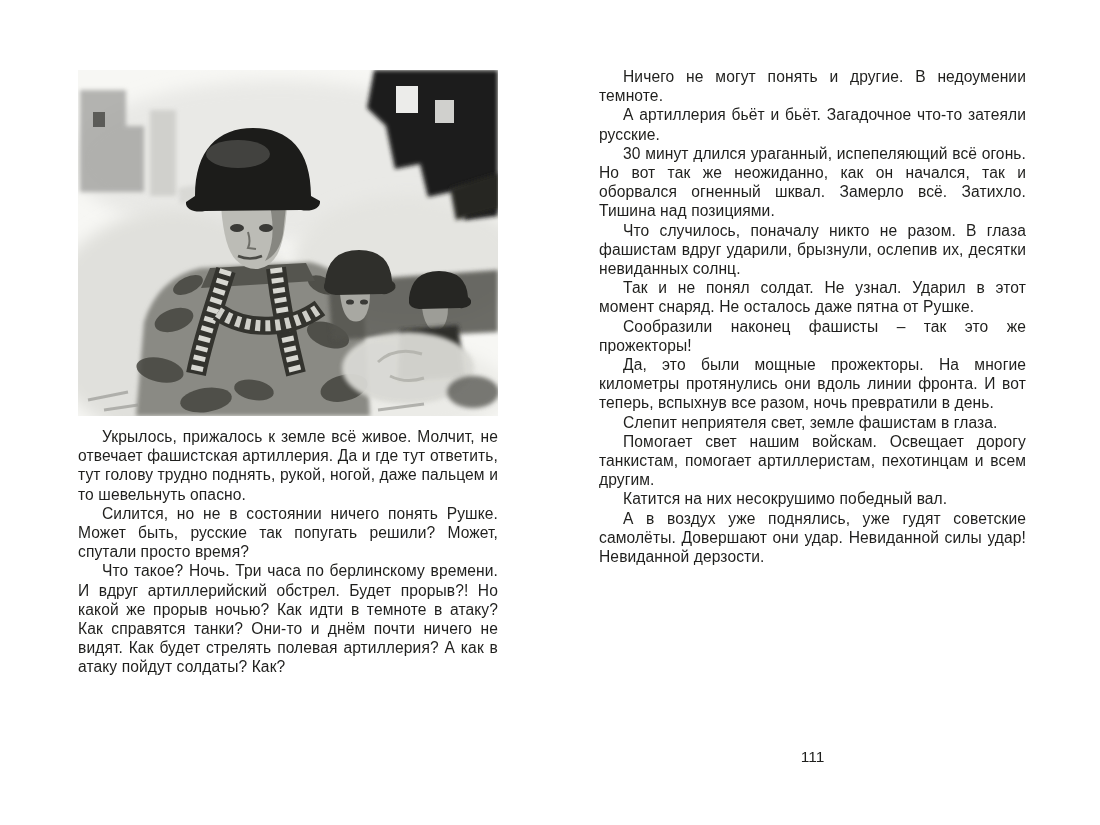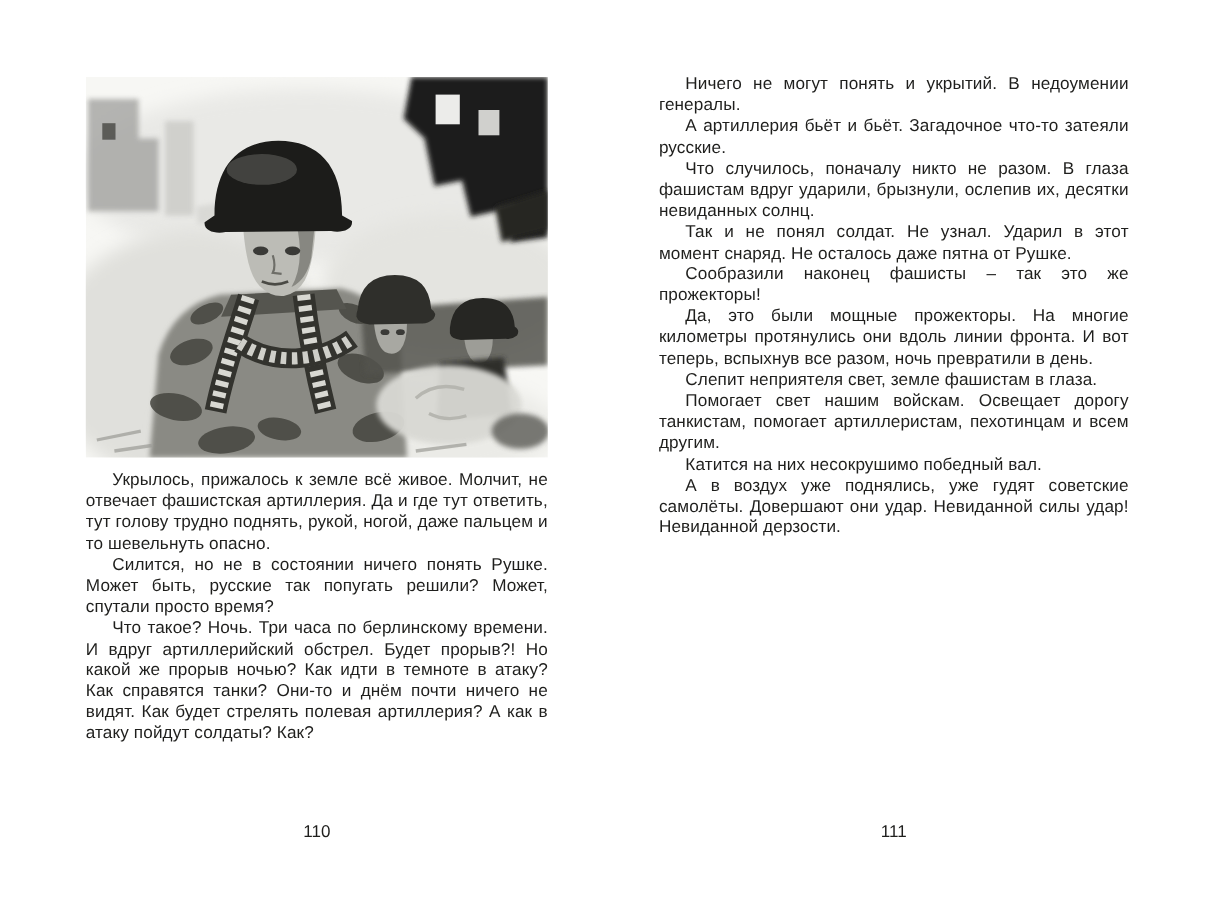--- a/index.html
+++ b/index.html
@@ -146,29 +146,29 @@
 
     <div class="text-block">
       <p>Укрылось, прижалось к земле всё живое. Молчит, не отвечает фашистская артиллерия. Да и где тут ответить, тут голову трудно поднять, рукой, ногой, даже пальцем и то шевельнуть опасно.</p>
       <p>Силится, но не в состоянии ничего понять Рушке. Может быть, русские так попугать решили? Может, спутали просто время?</p>
       <p>Что такое? Ночь. Три часа по берлинскому времени. И вдруг артиллерийский обстрел. Будет прорыв?! Но какой же прорыв ночью? Как идти в темноте в атаку? Как справятся танки? Они-то и днём почти ничего не видят. Как будет стрелять полевая артиллерия? А как в атаку пойдут солдаты? Как?</p>
     </div>
   </div>
 
   <div class="page page-right">
     <div class="text-block">
-      <p>Ничего не могут понять и укрытий. В недоумении генералы.</p>
+      <p>Ничего не могут понять и другие. В недоумении темноте.</p>
       <p>А артиллерия бьёт и бьёт. Загадочное что-то затеяли русские.</p>
+      <p>30 минут длился ураганный, испепеляющий всё огонь. Но вот так же неожиданно, как он начался, так и оборвался огненный шквал. Замерло всё. Затихло. Тишина над позициями.</p>
       <p>Что случилось, поначалу никто не разом. В глаза фашистам вдруг ударили, брызнули, ослепив их, десятки невиданных солнц.</p>
       <p>Так и не понял солдат. Не узнал. Ударил в этот момент снаряд. Не осталось даже пятна от Рушке.</p>
       <p>Сообразили наконец фашисты – так это же прожекторы!</p>
       <p>Да, это были мощные прожекторы. На многие километры протянулись они вдоль линии фронта. И вот теперь, вспыхнув все разом, ночь превратили в день.</p>
       <p>Слепит неприятеля свет, земле фашистам в глаза.</p>
       <p>Помогает свет нашим войскам. Освещает дорогу танкистам, помогает артиллеристам, пехотинцам и всем другим.</p>
       <p>Катится на них несокрушимо победный вал.</p>
       <p>А в воздух уже поднялись, уже гудят советские самолёты. Довершают они удар. Невиданной силы удар! Невиданной дерзости.</p>
     </div>
   </div>
 
-  <div class="pageno pageno-left">110</div>
   <div class="pageno pageno-right">111</div>
 
 </div>
 
 </body></html>

